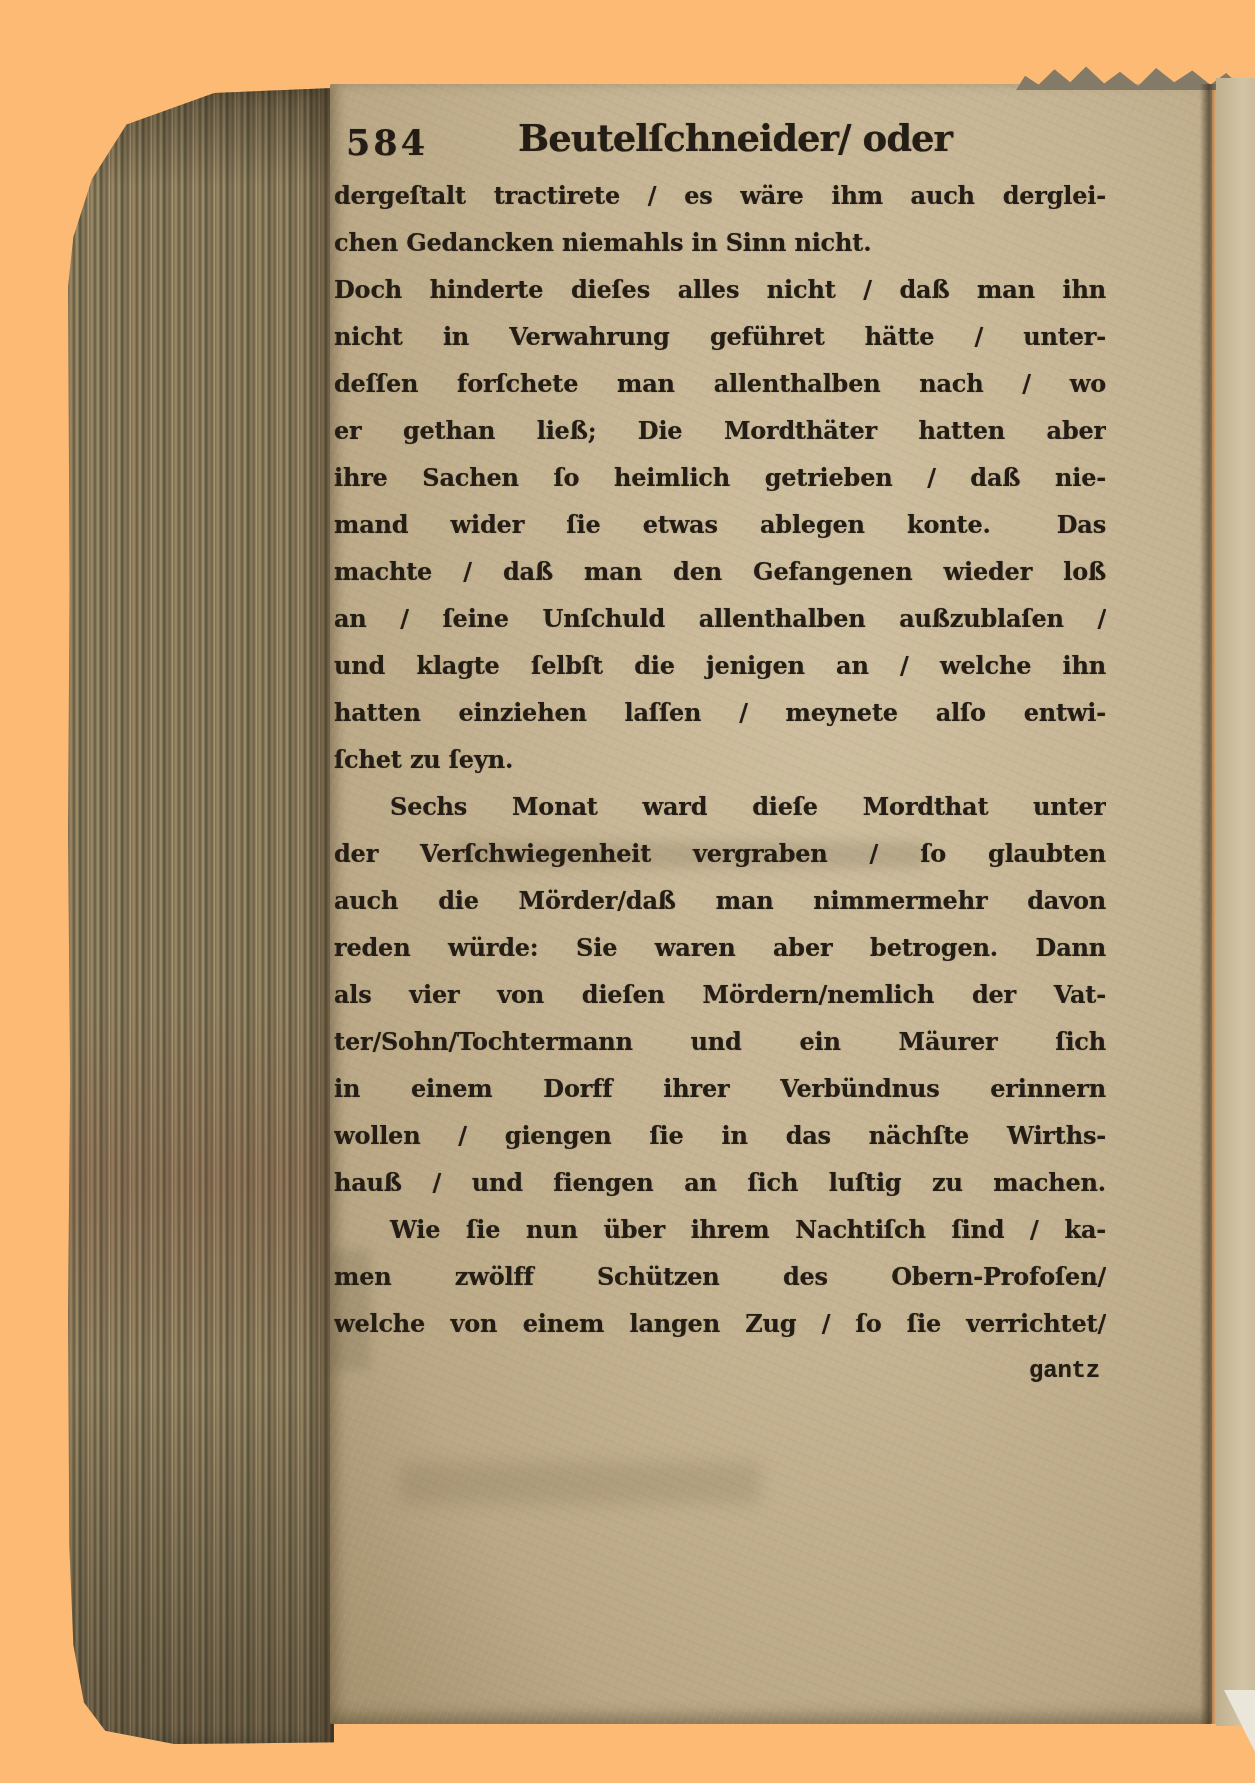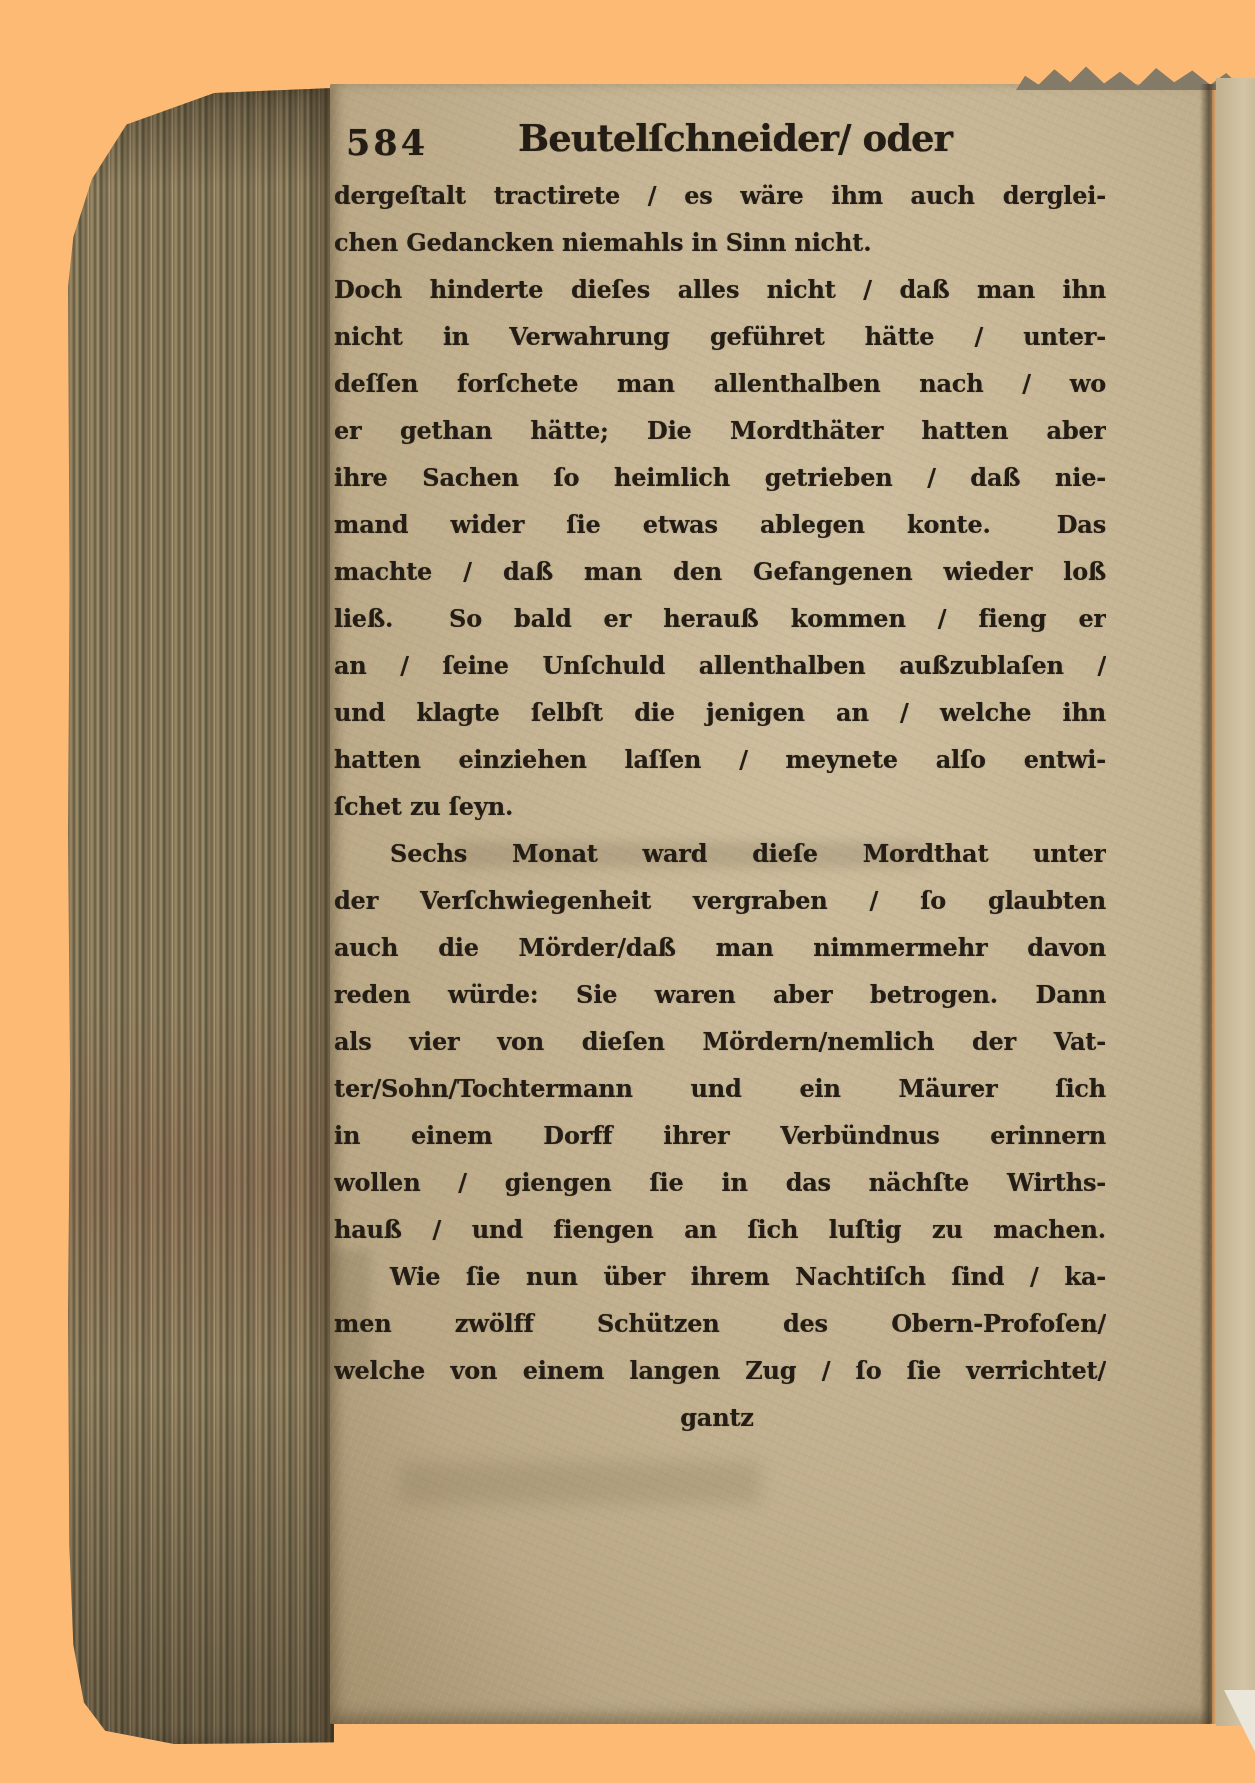--- a/index.html
+++ b/index.html
@@ -72,21 +72,21 @@
     position:absolute; left:334px; top:172px; width:772px;
     font-size:24px; font-weight:700; line-height:47px; letter-spacing:-0.2px;
   }
   .line {
     height:47px; overflow:hidden;
     text-align:justify; text-align-last:justify;
   }
   .line.no-justify { text-align-last:left; }
   .line.indent { text-indent:56px; }
   .antiqua { font-weight:400; font-size:0.93em; letter-spacing:0.3px; }
-  .catchword { height:47px; text-align:center; padding-right:6px; }
+  .catchword { height:47px; text-align:right; padding-right:6px;font-family:Liberation Mono, monospace; }
 </style>
 </head>
 <body>
 
 <div class="scene">
   <div class="fore-edge"></div>
   <div class="page"></div>
   <div class="torn-edge"></div>
   <div class="gutter-crease"></div>
   <div class="adjacent-page"></div>
@@ -100,25 +100,24 @@
     <span class="running-title">Beutelſchneider/ oder</span>
   </div>
 
   <div class="text-block ink">
 
   <div class="line">dergeſtalt tractirete / es wäre ihm auch derglei-</div>
       <div class="line no-justify">chen Gedancken niemahls in Sinn nicht.</div>
       <div class="line">Doch hinderte dieſes alles nicht / daß man ihn</div>
       <div class="line">nicht in Verwahrung geführet hätte / unter-</div>
       <div class="line">deſſen forſchete man allenthalben nach / wo</div>
-      <div class="line">er gethan hätte; Die Mordthäter hatten aber</div>
+      <div class="line">er gethan ließ; Die Mordthäter hatten aber</div>
       <div class="line">ihre Sachen ſo heimlich getrieben / daß nie-</div>
       <div class="line">mand wider ſie etwas ablegen konte.  Das</div>
       <div class="line">machte / daß man den Gefangenen wieder loß</div>
-      <div class="line">ließ.  So bald er herauß kommen / fieng er</div>
       <div class="line">an / ſeine Unſchuld allenthalben außzublaſen /</div>
       <div class="line">und klagte ſelbſt die jenigen an / welche ihn</div>
       <div class="line">hatten einziehen laſſen / meynete alſo entwi-</div>
       <div class="line no-justify">ſchet zu ſeyn.</div>
       <div class="line indent">Sechs Monat ward dieſe Mordthat unter</div>
       <div class="line">der Verſchwiegenheit vergraben / ſo glaubten</div>
       <div class="line">auch die Mörder/daß man nimmermehr davon</div>
       <div class="line">reden würde: Sie waren aber betrogen. Dann</div>
       <div class="line">als vier von dieſen Mördern/nemlich der Vat-</div>
       <div class="line">ter/Sohn/Tochtermann und ein Mäurer ſich</div>

